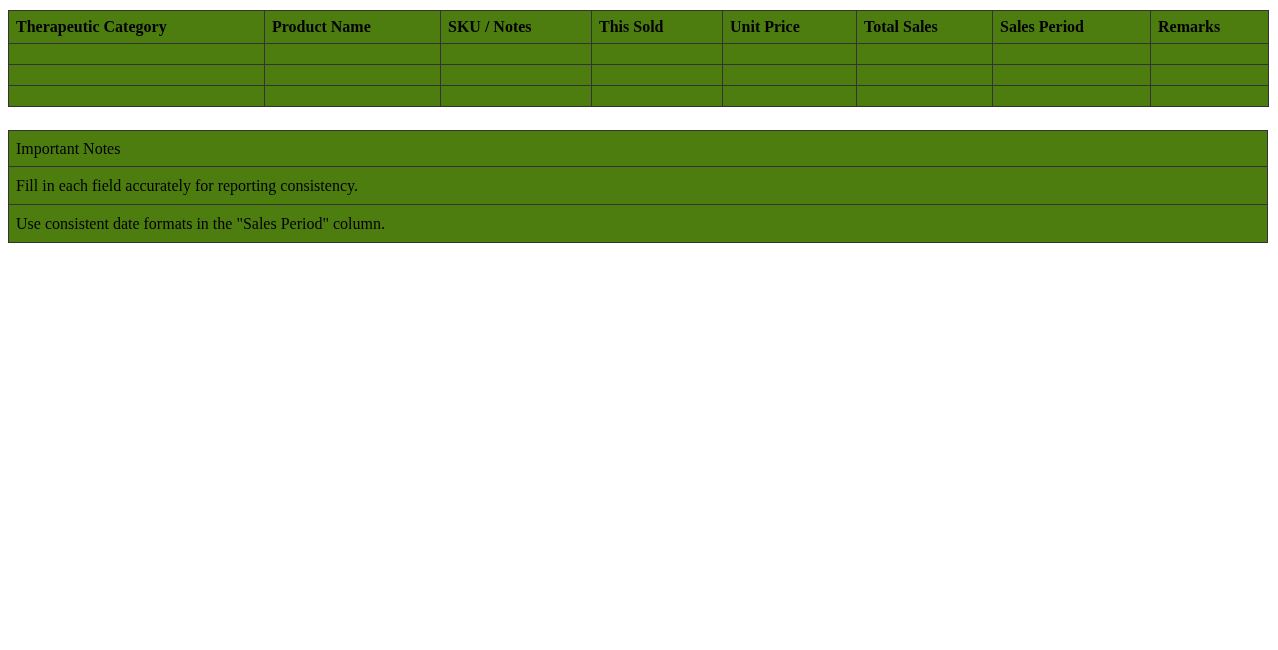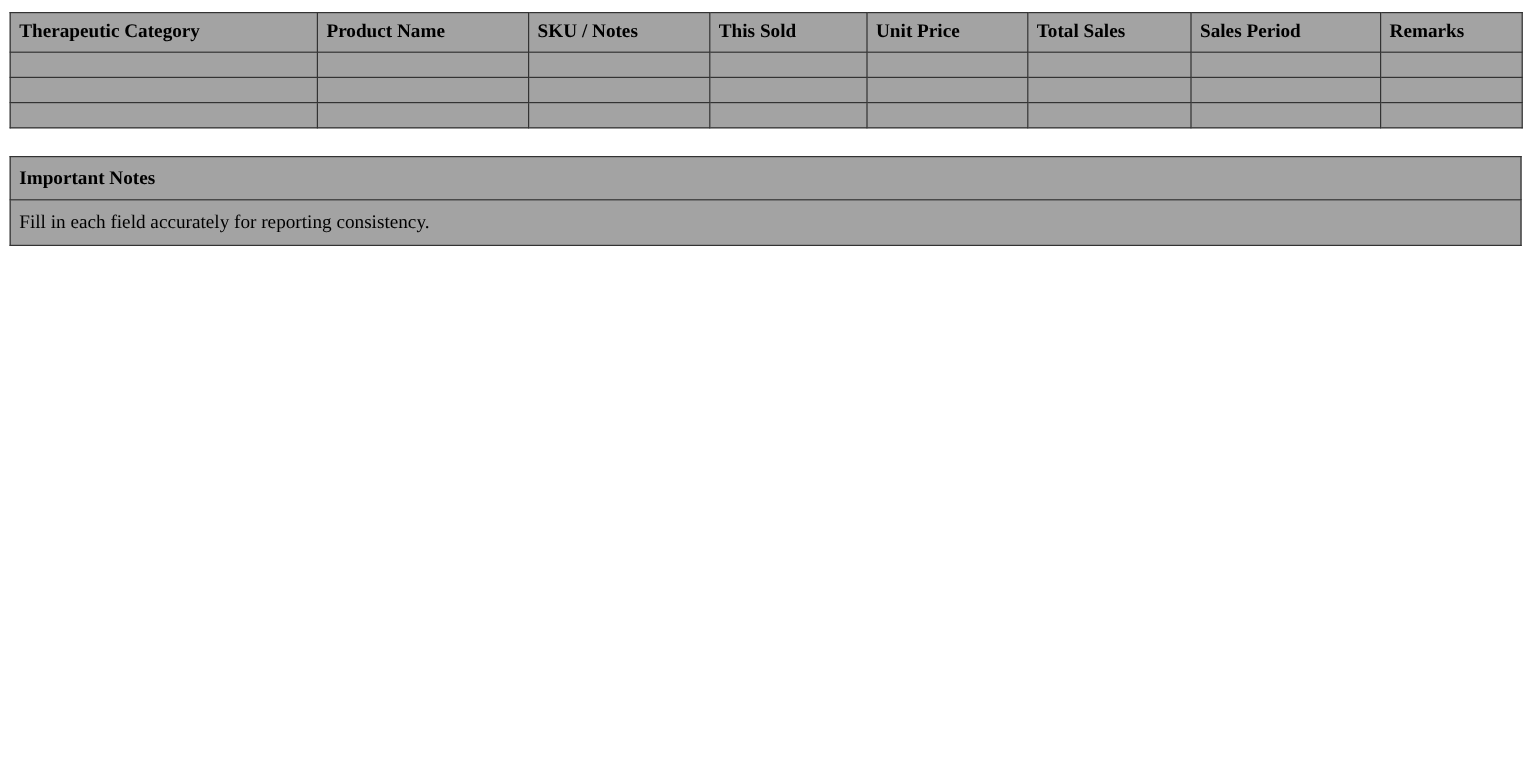--- a/index.html
+++ b/index.html
@@ -12,21 +12,21 @@
     height: 650px;
     font-family: "Liberation Serif", "DejaVu Serif", serif;
     color: #000000;
     box-sizing: border-box;
     padding: 8px;
   }
   table {
     border-collapse: collapse;
     table-layout: fixed;
     width: 1260px;
-    background: #a3a3a3;
+    background: #4d7c0f;
   }
   th, td {
     border: 1px solid #333333;
     font-size: 16px;
     color: #000000;
     vertical-align: middle;
     overflow: hidden;
     white-space: nowrap;
   }
   
@@ -53,21 +53,21 @@
   col.w6 { width: 158px; }
   col.w7 { width: 118px; }
   
   .notes-table {
     margin-top: 23px;
   }
   .notes-table td {
     padding: 0 6px 0 7px;
   }
   .notes-table td.notes-title {
-    font-weight: bold;
+    font-weight: normal;
     height: 35px;
   }
   .notes-table td.note-text {
     height: 37px;
     font-family: Liberation Serif, serif;
   }
 </style>
 </head>
 <body>
 
@@ -129,14 +129,17 @@
 </table>
 
 <table class="notes-table">
   <tbody id="notes-body">
     <tr>
       <td class="notes-title">Important Notes</td>
     </tr>
   <tr>
         <td class="note-text">Fill in each field accurately for reporting consistency.</td>
       </tr>
+      <tr>
+        <td class="note-text">Use consistent date formats in the "Sales Period" column.</td>
+      </tr>
     </tbody>
 </table>
 
 </body></html>

